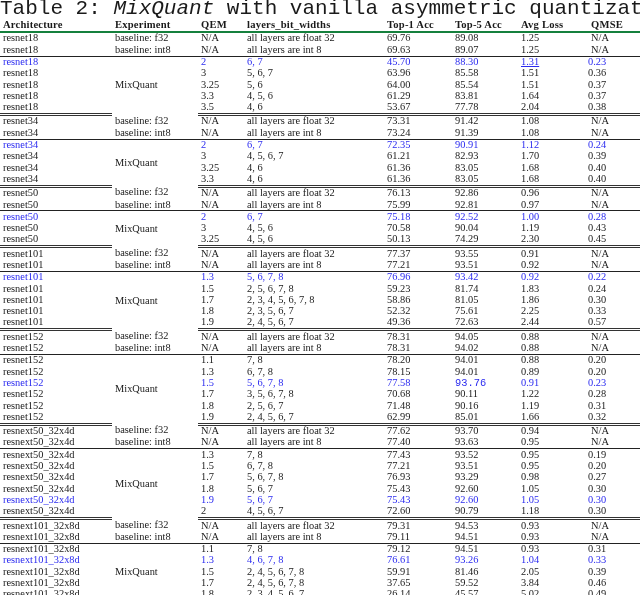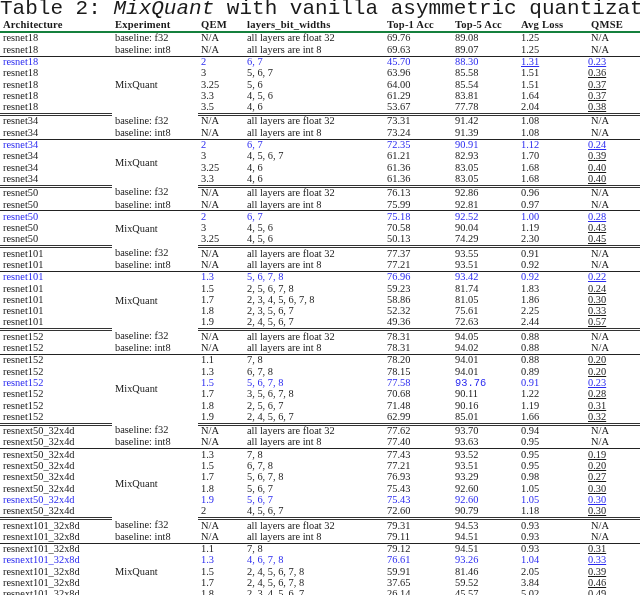--- a/index.html
+++ b/index.html
@@ -11,21 +11,21 @@
   col.c3 { width: 140px; } col.c4 { width: 68px; } col.c5 { width: 66px; }
   col.c6 { width: 70px; } col.c7 { width: 52px; }
   th { font-weight: bold; text-align: left; padding: 0 0 0 3px; height: 13px; line-height: 12px; white-space: nowrap; font-size: 10.6px; letter-spacing: 0.2px; }
   td { padding: 0 0 0 3px; height: 11.3px; line-height: 10.6px; white-space: nowrap; text-align: left; vertical-align: middle; }
   td.exp { vertical-align: middle; }
   tr.hdr th { border-bottom: 2px solid #15803d; }
   tr.blue td { color: #2b2bf0; }
   tr.blue td.exp { color: #1a1a1a; }
   tr.endbase td { border-bottom: 1.6px solid #222; }
   tr.groupend td { border-bottom: 3.5px double #333; }
-  td.qmse { padding-left: 0; text-decoration: underline; }
+  td.qmse { padding-left: 0; }
 </style>
 </head>
 <body>
 
 <div class="caption"><span>Table 2: </span><i>MixQuant</i><span> with vanilla asymmetric quantization</span></div>
 
 <table>
   <colgroup>
     <col class="c0">
       <col class="c1">

